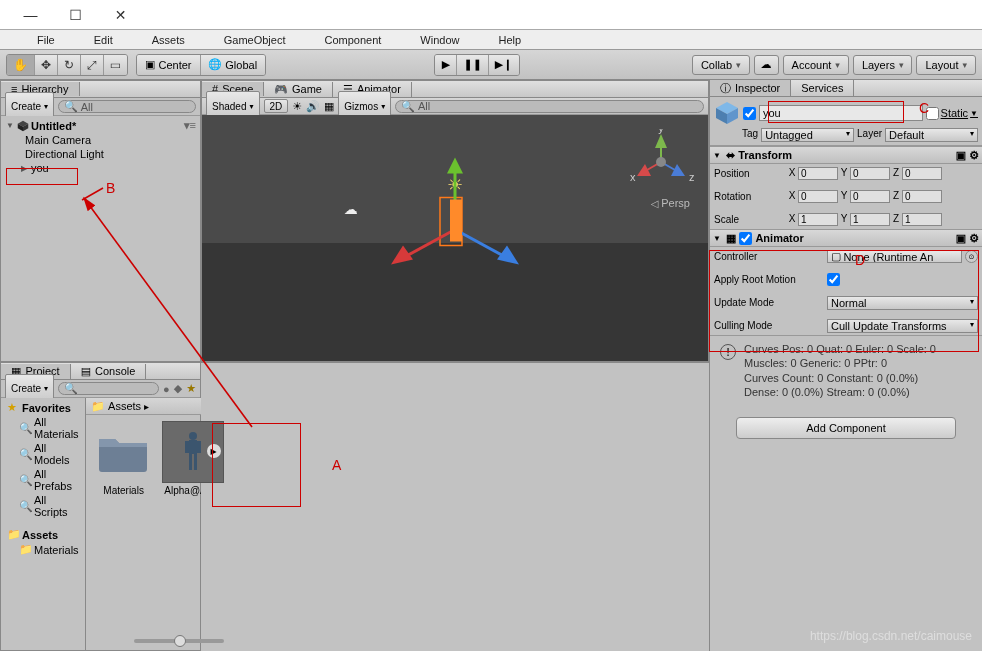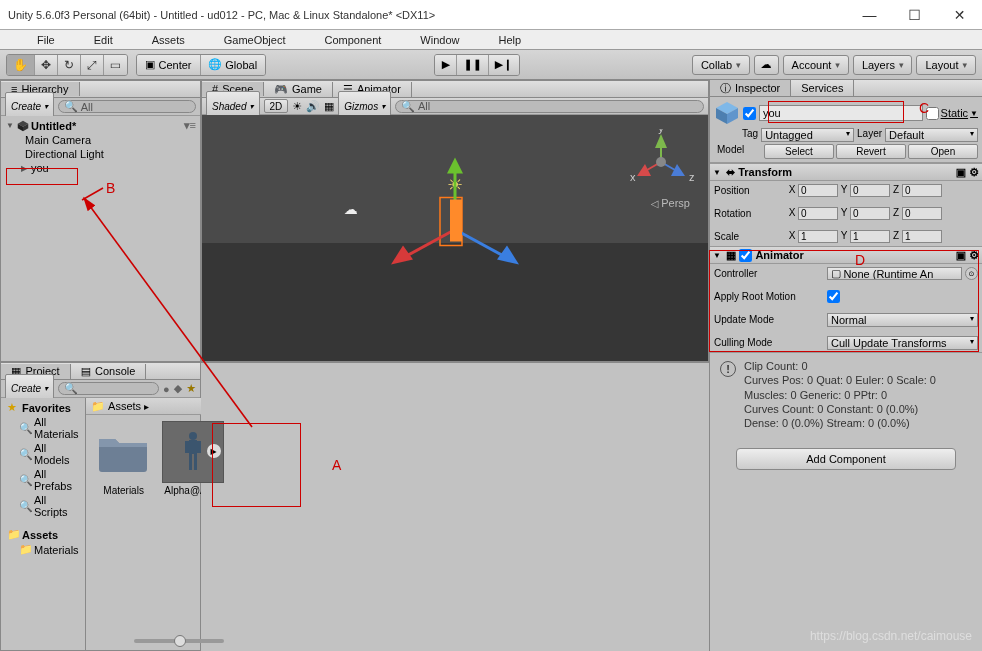--- a/index.html
+++ b/index.html
@@ -30,21 +30,21 @@
 .leftcol { width:201px; display:flex; flex-direction:column; }
 .midcol { flex:1; display:flex; flex-direction:column; }
 .rightcol { width:273px; display:flex; flex-direction:column; background:#c2c2c2; border-left:1px solid #888; }
 
 
 .panel { display:flex; flex-direction:column; border:1px solid #888; }
 .panel-tab { height:17px; background:linear-gradient(#e0e0e0,#c8c8c8); display:flex; align-items:center; border-bottom:1px solid #888; }
 .tab { padding:1px 10px; border-right:1px solid #888; display:flex; align-items:center; gap:4px; }
 .tab.active { background:#c2c2c2; }
 .panel-toolbar { height:18px; background:#c2c2c2; display:flex; align-items:center; padding:0 4px; border-bottom:1px solid #999; gap:4px; }
-.mini-drop { border:1px solid #888; border-radius:2px; padding:0 5px; background:linear-gradient(#e8e8e8,#c8c8c8); font-size:10px; display:flex; align-items:center; height:30px;font-style:italic; }
+.mini-drop { border:1px solid #888; border-radius:2px; padding:0 5px; background:linear-gradient(#e8e8e8,#c8c8c8); font-size:10px; display:flex; align-items:center; height:30px; }
 .mini-drop::after { content:"▾"; margin-left:3px; font-size:8px; }
 .mini-search { flex:1; background:#bbb; border:1px solid #888; border-radius:8px; height:13px; padding:0 5px; font-size:10px; display:flex; align-items:center; color:#555; }
 
 
 .hierarchy { flex:0 0 282px; }
 .tree { flex:1; background:#c2c2c2; padding:2px 0; }
 .tree-row { padding:1px 4px; display:flex; align-items:center; gap:2px; }
 .tree-row.scene { font-weight:bold; }
 .tree-arrow { width:10px; text-align:center; color:#555; font-size:8px; }
 .tree-cube { width:12px; height:12px; }
@@ -122,21 +122,20 @@
 
 .icon { font-size:12px; color:#333; }
 
 .scene-toolbar { height:17px; background:linear-gradient(#d6d6d6,#c2c2c2); display:flex; align-items:center; padding:0 4px; gap:4px; border-bottom:1px solid #999; font-size:10px; }
 
 </style>
 </head>
 <body>
 
 <div class="titlebar">
-  <span class="title">Unity 5.6.0f3 Personal (64bit) - Untitled - ud012 - PC, Mac &amp; Linux Standalone* &lt;DX11&gt;</span>
   <div class="winbtns">
     <div class="winbtn">—</div>
     <div class="winbtn">☐</div>
     <div class="winbtn">✕</div>
   </div>
 </div>
 
 <div class="menubar">
   <span>File</span>
   <span>Edit</span>
@@ -427,26 +426,20 @@
         <div class="insp-tag-row">
           <label>Tag</label>
           <div class="insp-mini-drop">
               <span>Untagged</span>
             </div>
           <label>Layer</label>
           <div class="insp-mini-drop">
               <span>Default</span>
             </div>
         </div>
-        <div class="insp-model-row">
-          <span>Model</span>
-          <div class="insp-btn">Select</div>
-          <div class="insp-btn">Revert</div>
-          <div class="insp-btn">Open</div>
-        </div>
       </div>
 
       <div class="comp">
         <div class="comp-head">
           <span class="arrow">▼</span>
           <span>⬌</span>
           <span>Transform</span>
           <span style="flex:1"></span>
           <span>▣</span>
           <span>⚙</span>
@@ -519,21 +512,20 @@
             </div>
           <div class="prop-row">
               <div class="prop-label" style="width:110px">Culling Mode</div>
               <div class="insp-mini-drop" style="flex:1">
                 <span>Cull Update Transforms</span>
               </div>
             </div>
         </div>
         <div class="clip-info">
           <div class="exc">!</div>
-          <div>Clip Count: 0</div>
           <div>Curves Pos: 0 Quat: 0 Euler: 0 Scale: 0</div>
           <div>Muscles: 0 Generic: 0 PPtr: 0</div>
           <div>Curves Count: 0 Constant: 0 (0.0%)</div>
           <div>Dense: 0 (0.0%) Stream: 0 (0.0%)</div>
         </div>
       </div>
 
       <div class="add-comp">Add Component</div>
     </div>
   </div>

